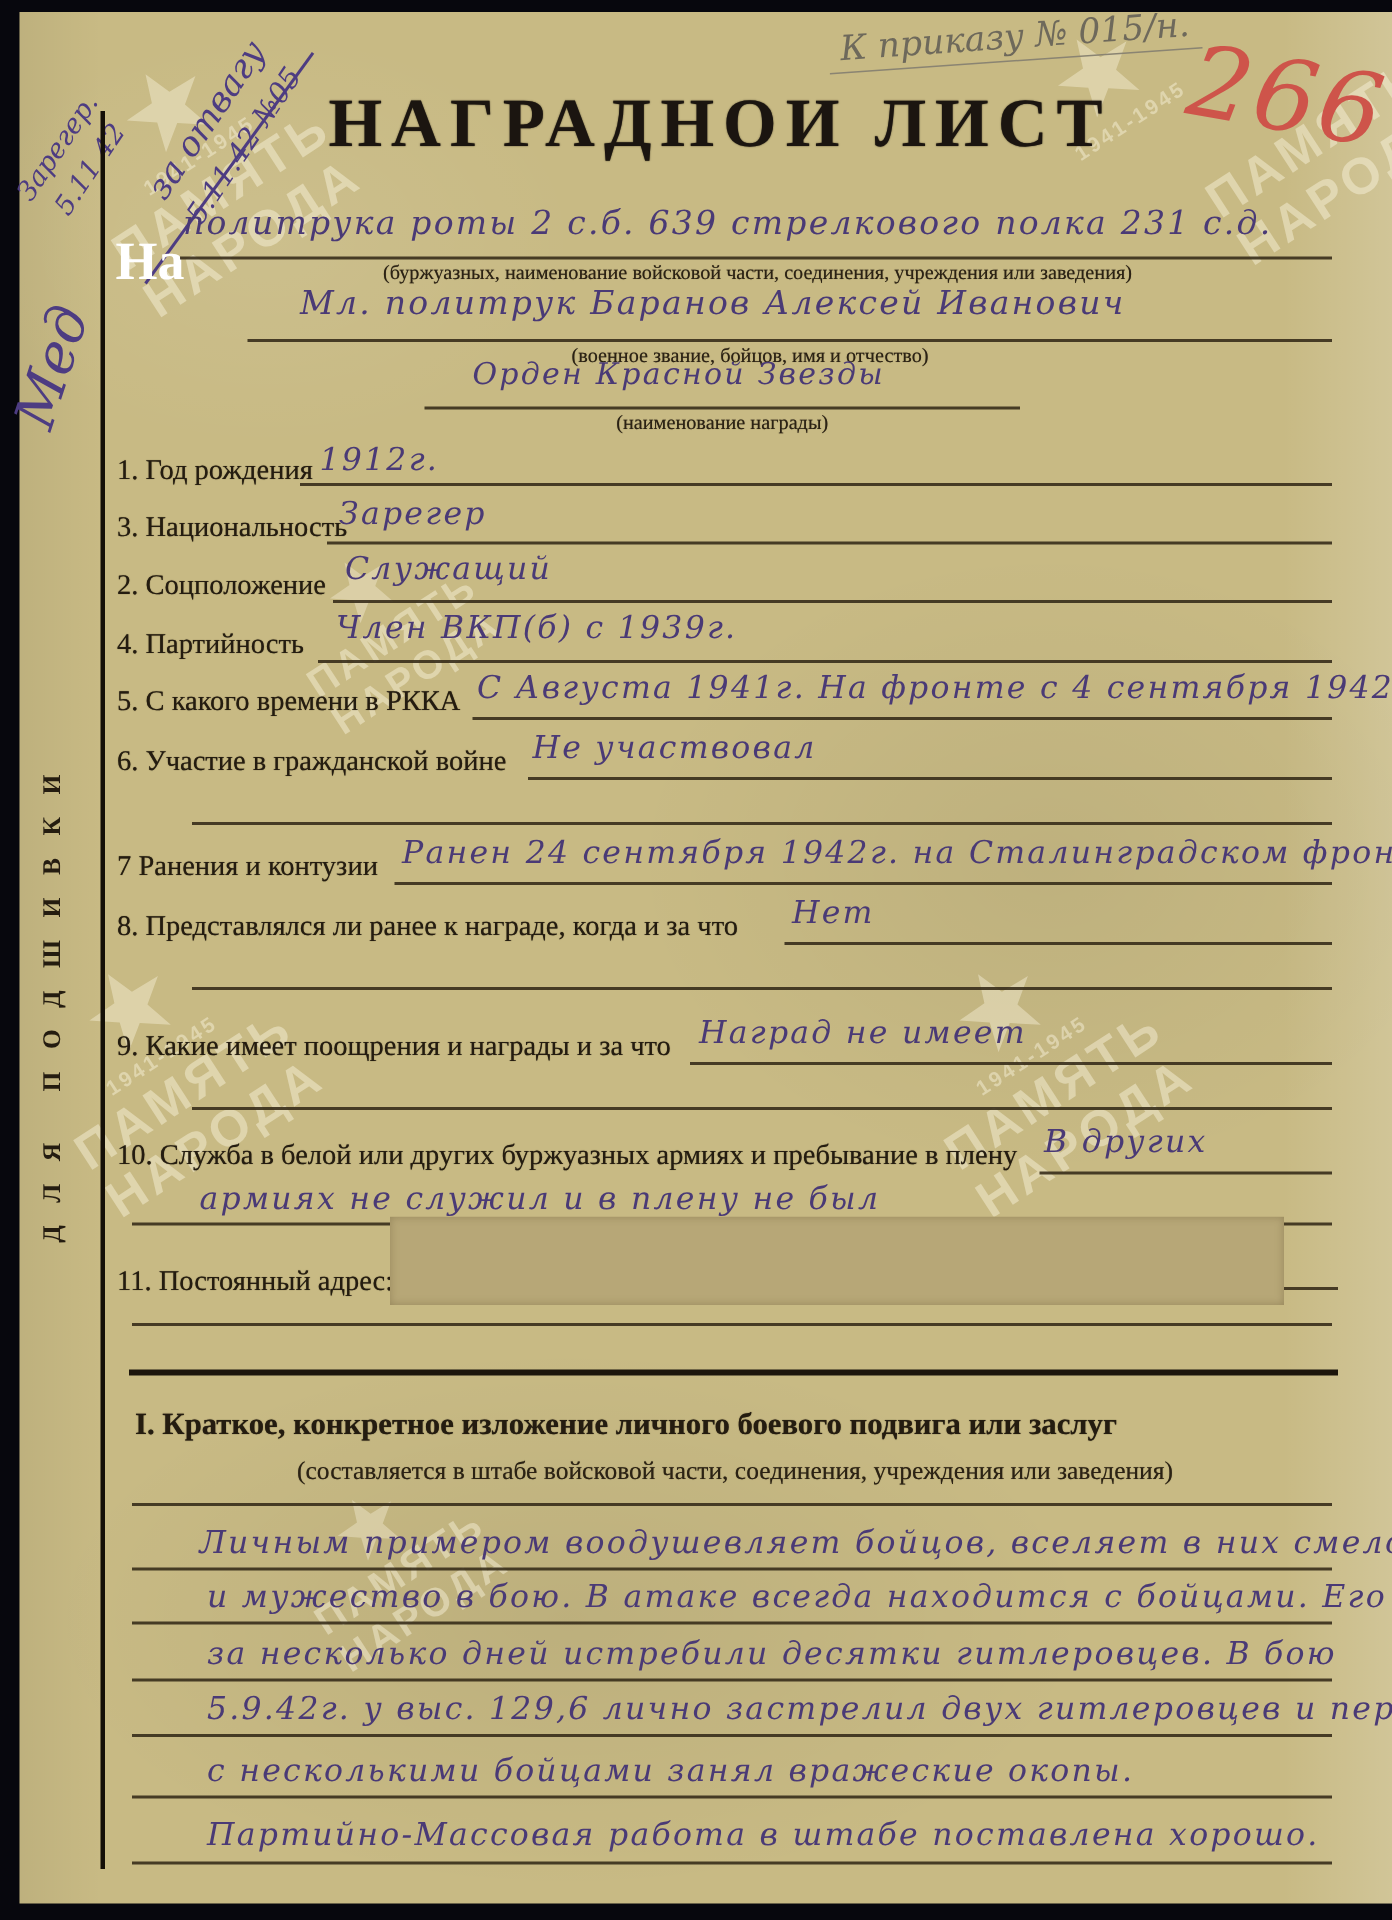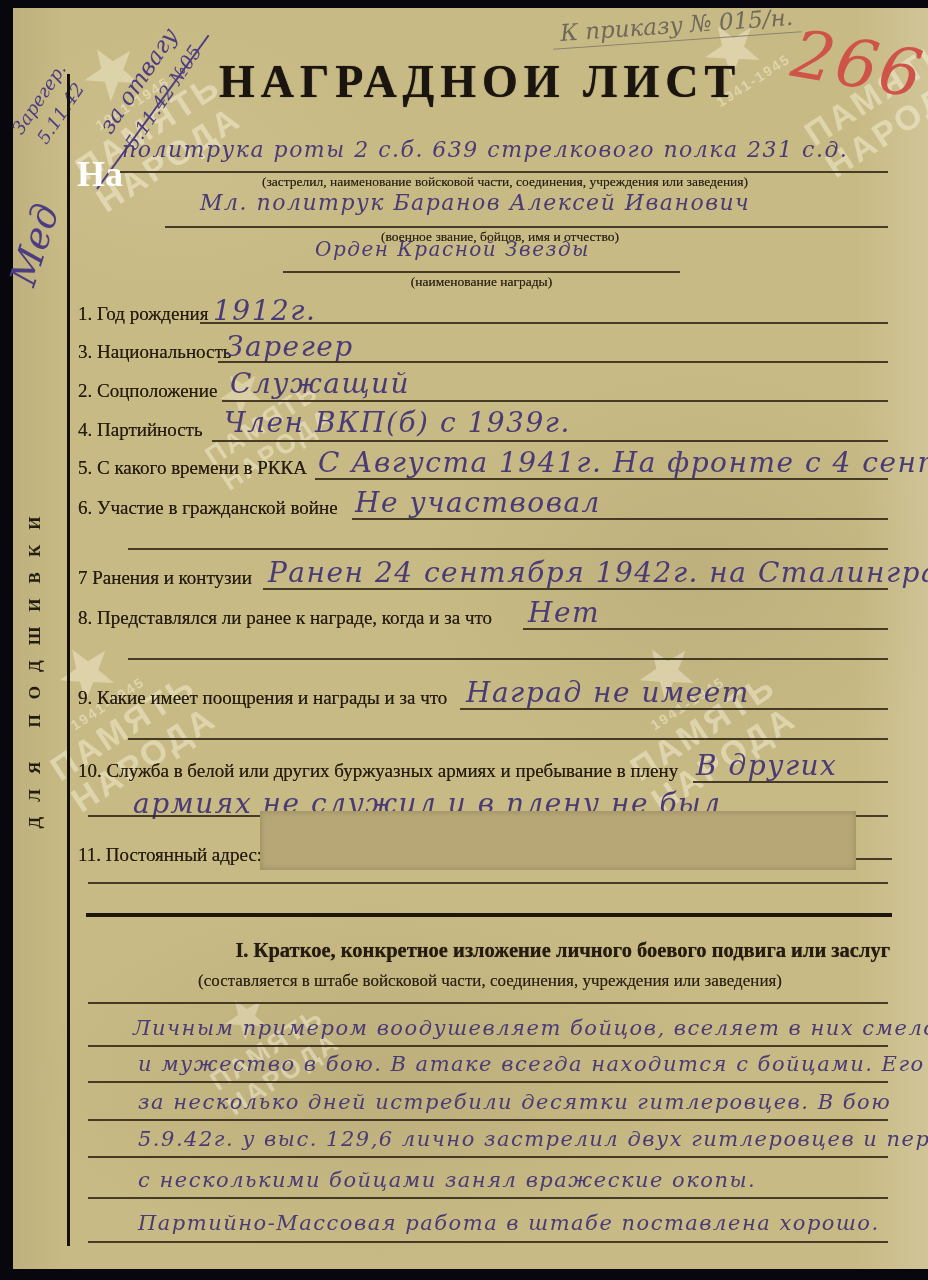--- a/index.html
+++ b/index.html
@@ -9,21 +9,21 @@
       radial-gradient(ellipse 300px 200px at 18% 12%, rgba(255,255,255,0.07), rgba(0,0,0,0) 70%),
       radial-gradient(ellipse 400px 300px at 75% 45%, rgba(0,0,0,0.05), rgba(0,0,0,0) 70%),
       radial-gradient(ellipse 500px 260px at 40% 85%, rgba(0,0,0,0.06), rgba(0,0,0,0) 70%),
       linear-gradient(to right, rgba(0,0,0,0.05), rgba(0,0,0,0) 6%, rgba(0,0,0,0) 92%, rgba(255,255,255,0.16)),
       #c8ba84;}
   .lbl{position:absolute;color:#241c10;font-size:19px;white-space:nowrap;
     text-shadow:0 0 .6px rgba(32,24,10,.75);}
   .cap{position:absolute;color:#2b2214;font-size:13.5px;text-align:center;white-space:nowrap;
     text-shadow:0 0 .5px rgba(32,24,10,.6);}
   .hw{position:absolute;font-family:"DejaVu Serif",serif;font-style:italic;color:#4a3a76;
-    white-space:nowrap;font-size:28px;letter-spacing:1.5px;}
+    white-space:nowrap;font-size:21px;letter-spacing:1.5px;}
   .hw.big{font-size:22px;}
   .cit{font-size:21px;}
   .rule{position:absolute;height:2px;background:#332917;opacity:.88;}
   .title{position:absolute;left:150px;top:55px;width:660px;text-align:center;
     font-size:46px;font-weight:bold;color:#1b1510;letter-spacing:6px;white-space:nowrap;
     text-shadow:0 0 1px rgba(20,14,5,.8);}
   .na{position:absolute;left:77px;top:153px;font-size:36px;font-weight:bold;color:#ffffff;}
   .vline{position:absolute;left:67px;top:74px;width:3px;height:1172px;background:#140f07;}
   .spine{position:absolute;left:-175px;top:655px;width:420px;text-align:center;
     transform:rotate(-90deg);font-size:17px;font-weight:bold;color:#241c10;
@@ -31,21 +31,21 @@
   .pencil{position:absolute;left:552px;top:12px;font-family:"DejaVu Serif",serif;
     font-style:italic;font-size:23px;color:#6e695b;transform:rotate(-4deg);
     border-bottom:1.5px solid #8a8472;padding:0 8px 2px 8px;white-space:nowrap;}
   .rednum{position:absolute;left:792px;top:26px;font-family:"DejaVu Serif",serif;
     font-style:italic;font-size:66px;color:#ce544a;transform:rotate(10deg);letter-spacing:2px;}
   .pnote{position:absolute;font-family:"DejaVu Serif",serif;font-style:italic;
     color:#4d3c82;text-align:center;line-height:1.45;white-space:nowrap;}
   .redact{position:absolute;left:260px;top:811px;width:596px;height:59px;background:#b7a777;
     box-shadow:inset 0 0 6px rgba(90,75,40,.35);}
   .thick{position:absolute;left:86px;top:913px;width:806px;height:4px;background:#1d160c;}
-  .sech{position:absolute;left:90px;top:939px;width:800px;text-align:right;
+  .sech{position:absolute;left:90px;top:939px;width:800px;text-align:left;
     font-size:20.5px;font-weight:bold;color:#241c10;white-space:nowrap;
     text-shadow:0 0 .7px rgba(32,24,10,.8);}
   .secs{position:absolute;left:90px;top:971px;width:800px;text-align:center;
     font-size:17px;color:#2b2214;white-space:nowrap;text-shadow:0 0 .5px rgba(32,24,10,.6);}
   .wm{position:absolute;transform:rotate(-33deg);color:rgba(255,250,232,.42);
     font-family:"Liberation Sans",sans-serif;font-weight:bold;text-align:center;
     pointer-events:none;line-height:1.12;}
   .wm .years{font-size:14px;letter-spacing:2px;margin-top:2px;}
   .wm .bigwm{font-size:34px;letter-spacing:3px;}
   .wm svg{display:block;margin:0 auto;}
@@ -123,21 +123,21 @@
 <div class="rednum">266</div>
 
 <div class="title">НАГРАДНОИ ЛИСТ</div>
 
 <div class="spine">ДЛЯ ПОДШИВКИ</div>
 <div class="vline"></div>
 
 <div class="na">На</div>
 <span class="hw big" style="left:122px;top:137px">политрука роты 2 с.б. 639 стрелкового полка 231 с.д.</span>
 <div class="rule" style="left:120px;top:171px;width:768px"></div>
-<div class="cap" style="left:120px;top:174px;width:770px">(застрелил, наименование войсковой части, соединения, учреждения или заведения)</div>
+<div class="cap" style="left:120px;top:174px;width:770px">(буржуазных, наименование войсковой части, соединения, учреждения или заведения)</div>
 
 <span class="hw big" style="left:200px;top:190px">Мл. политрук Баранов Алексей Иванович</span>
 <div class="rule" style="left:165px;top:226px;width:723px"></div>
 <div class="cap" style="left:150px;top:229px;width:700px">(военное звание, бойцов, имя и отчество)</div>
 
 <span class="hw big" style="left:315px;top:237px;font-size:20px">Орден Красной Звезды</span>
 <div class="rule" style="left:283px;top:271px;width:397px"></div>
 <div class="cap" style="left:283px;top:274px;width:397px">(наименование награды)</div>
 
 <span class="lbl" style="left:78px;top:303px">1. Год рождения</span>

